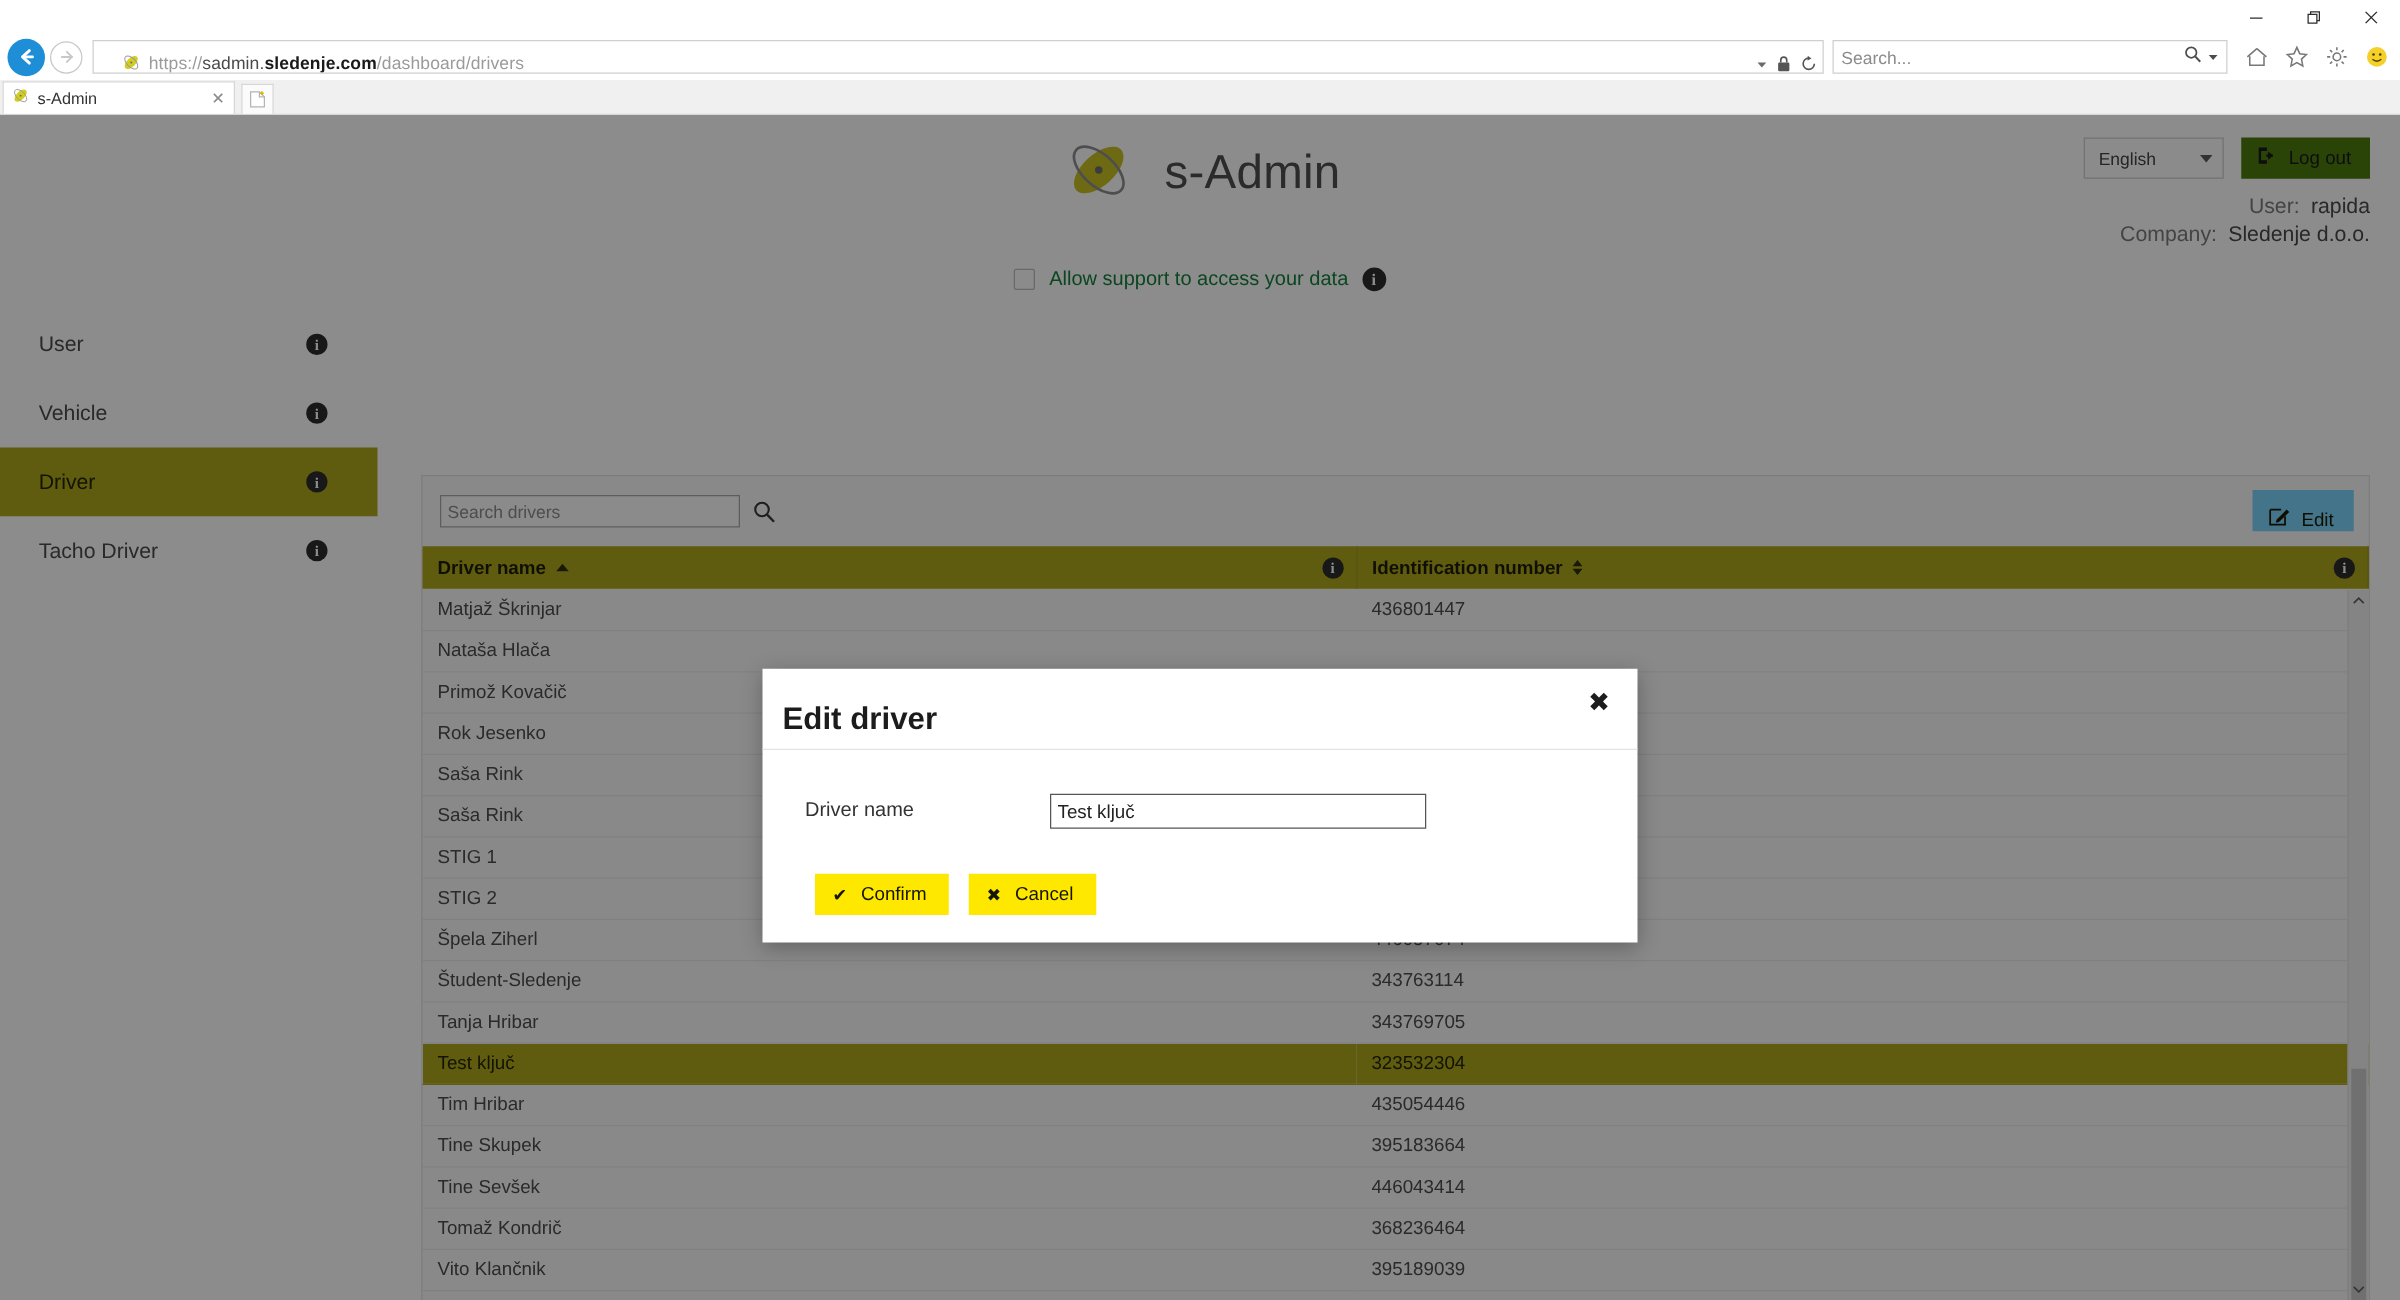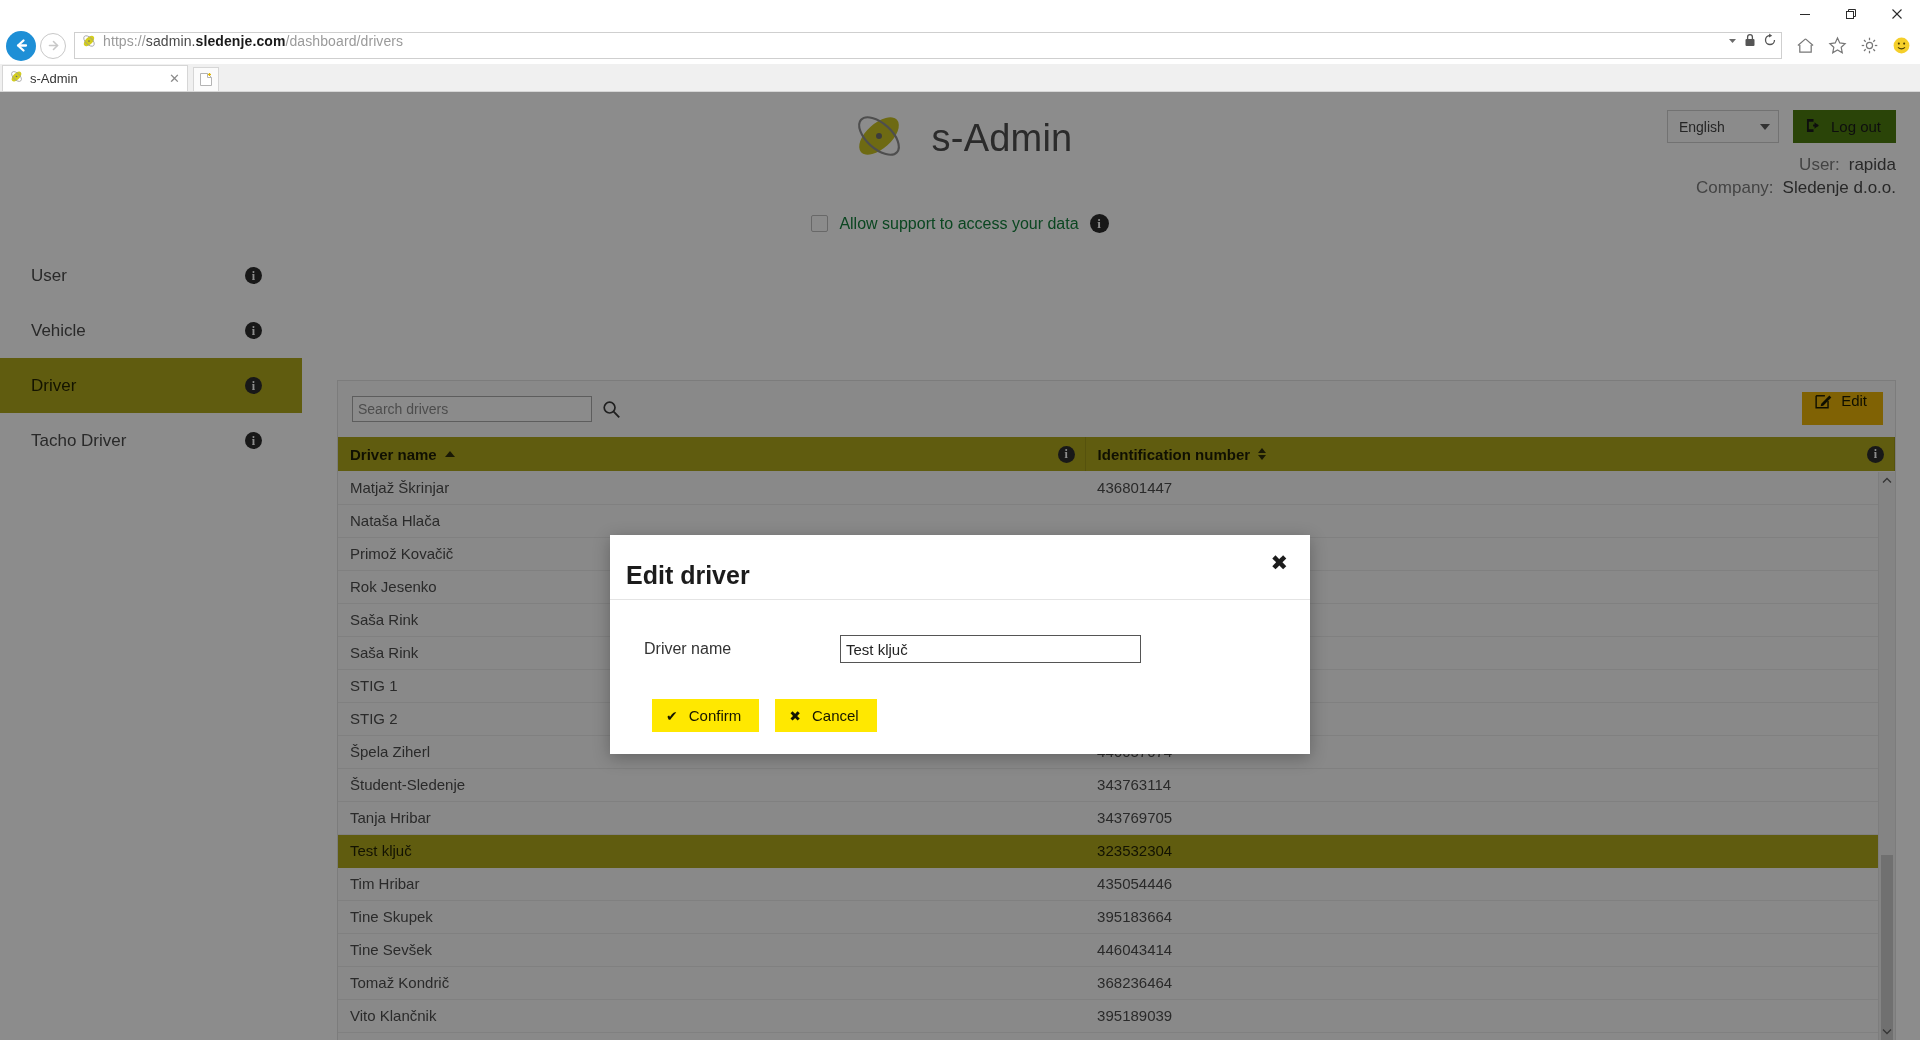--- a/index.html
+++ b/index.html
@@ -35,21 +35,21 @@
     flex:0 0 auto; margin-right:4px;
   }
   .nav-fwd {
     width:26px; height:26px; border-radius:50%;
     border:1.5px solid #c8c8c8; color:#c8c8c8;
     display:flex; align-items:center; justify-content:center;
     flex:0 0 auto; margin-right:8px;
   }
   .addr-bar {
     flex:1 1 auto; height:27px; border:1px solid #cfcfcf; background:#fff;
-    display:flex; align-items:flex-start; padding:0 4px 0 6px; min-width:0;
+    display:flex; align-items:flex-end; padding:0 4px 0 22px; min-width:0;
   }
   .addr-favicon { width:16px; height:16px; flex:0 0 auto; margin-right:6px; }
   .addr-url {
     flex:1 1 auto; font-size:14px; color:#9a9a9a; white-space:nowrap;
     overflow:hidden; text-overflow:ellipsis; letter-spacing:0.1px;
   }
   .addr-url b { color:#1a1a1a; font-weight:700; }
   .addr-url .u-mid { color:#4a4a4a; }
   .addr-icons { display:flex; align-items:center; gap:7px; flex:0 0 auto; padding-left:6px; }
   .addr-icons span { color:#555; font-size:13px; line-height:1; display:flex; align-items:center;}
@@ -142,22 +142,22 @@
   .toolbar { height:56px; display:flex; align-items:center; padding:0 12px 0 12px; position:relative; }
   .search-wrap { display:flex; align-items:center; gap:10px; margin-left:2px; }
   .search-input {
     width:240px; height:26px; border:1px solid #a9a9a9; background:#fdfdfd;
     font-size:14px; color:#8c8c8c; padding:0 5px; font-family:inherit;
   }
   .search-input::placeholder { color:#8c8c8c; opacity:1; }
   .mag { width:19px; height:19px; color:#3a3a3a; }
   .edit-btn {
     position:absolute; right:12px; top:11px;
-    height:33px; background:#eab308; color:#1b1b00; border:none; font-size:15px;
-    display:flex; align-items:flex-start; gap:9px; padding:0 16px 0 13px;
+    height:33px; background:#7dd3fc; color:#1b1b00; border:none; font-size:15px;
+    display:flex; align-items:flex-end; gap:9px; padding:0 16px 0 13px;
   }
 
   table.grid { width:100%; border-collapse:collapse; table-layout:fixed; }
   table.grid th {
     background:#b0a81d; color:#1e1e05; height:34px; font-size:15px; font-weight:700;
     text-align:left; padding:0 10px 0 12px; border-right:1px solid #9d9619;
   }
   table.grid th .thin { display:flex; align-items:center; justify-content:space-between; }
   table.grid th .lab { display:flex; align-items:center; gap:8px; }
   table.grid td {
@@ -279,20 +279,36 @@
         </span>
         <span>
           <svg width="14" height="14" viewBox="0 0 14 14">
               <path d="M11.5 7 A4.5 4.5 0 1 1 7 2.5" fill="none" stroke="#555" stroke-width="1.3"></path>
               <polygon points="6.2,0.6 9.2,2.7 6.0,4.4" fill="#555"></polygon>
             </svg>
         </span>
       </span>
     </div>
 
+    <div class="search-box">
+      <span class="search-ph">Search...</span>
+      <span class="search-right">
+        <span>
+          <svg width="15" height="15" viewBox="0 0 15 15">
+              <circle cx="6" cy="6" r="4.2" fill="none" stroke="#4c4c4c" stroke-width="1.4"></circle>
+              <line x1="9.2" y1="9.2" x2="13.2" y2="13.4" stroke="#4c4c4c" stroke-width="1.5"></line>
+            </svg>
+        </span>
+        <span>
+          <svg width="9" height="9" viewBox="0 0 9 9">
+              <polygon points="1,3 8,3 4.5,7" fill="#4c4c4c"></polygon>
+            </svg>
+        </span>
+      </span>
+    </div>
 
     <div class="tb-icons">
       <span class="ic">
         <svg width="19" height="19" viewBox="0 0 20 20">
             <path d="M10 3 L18 10 M10 3 L2 10" fill="none" stroke="#777" stroke-width="1.3"></path>
             <path d="M4 9.5 V17 h12 V9.5" fill="none" stroke="#777" stroke-width="1.3"></path>
           </svg>
       </span>
       <span class="ic">
         <svg width="19" height="19" viewBox="0 0 20 20">

